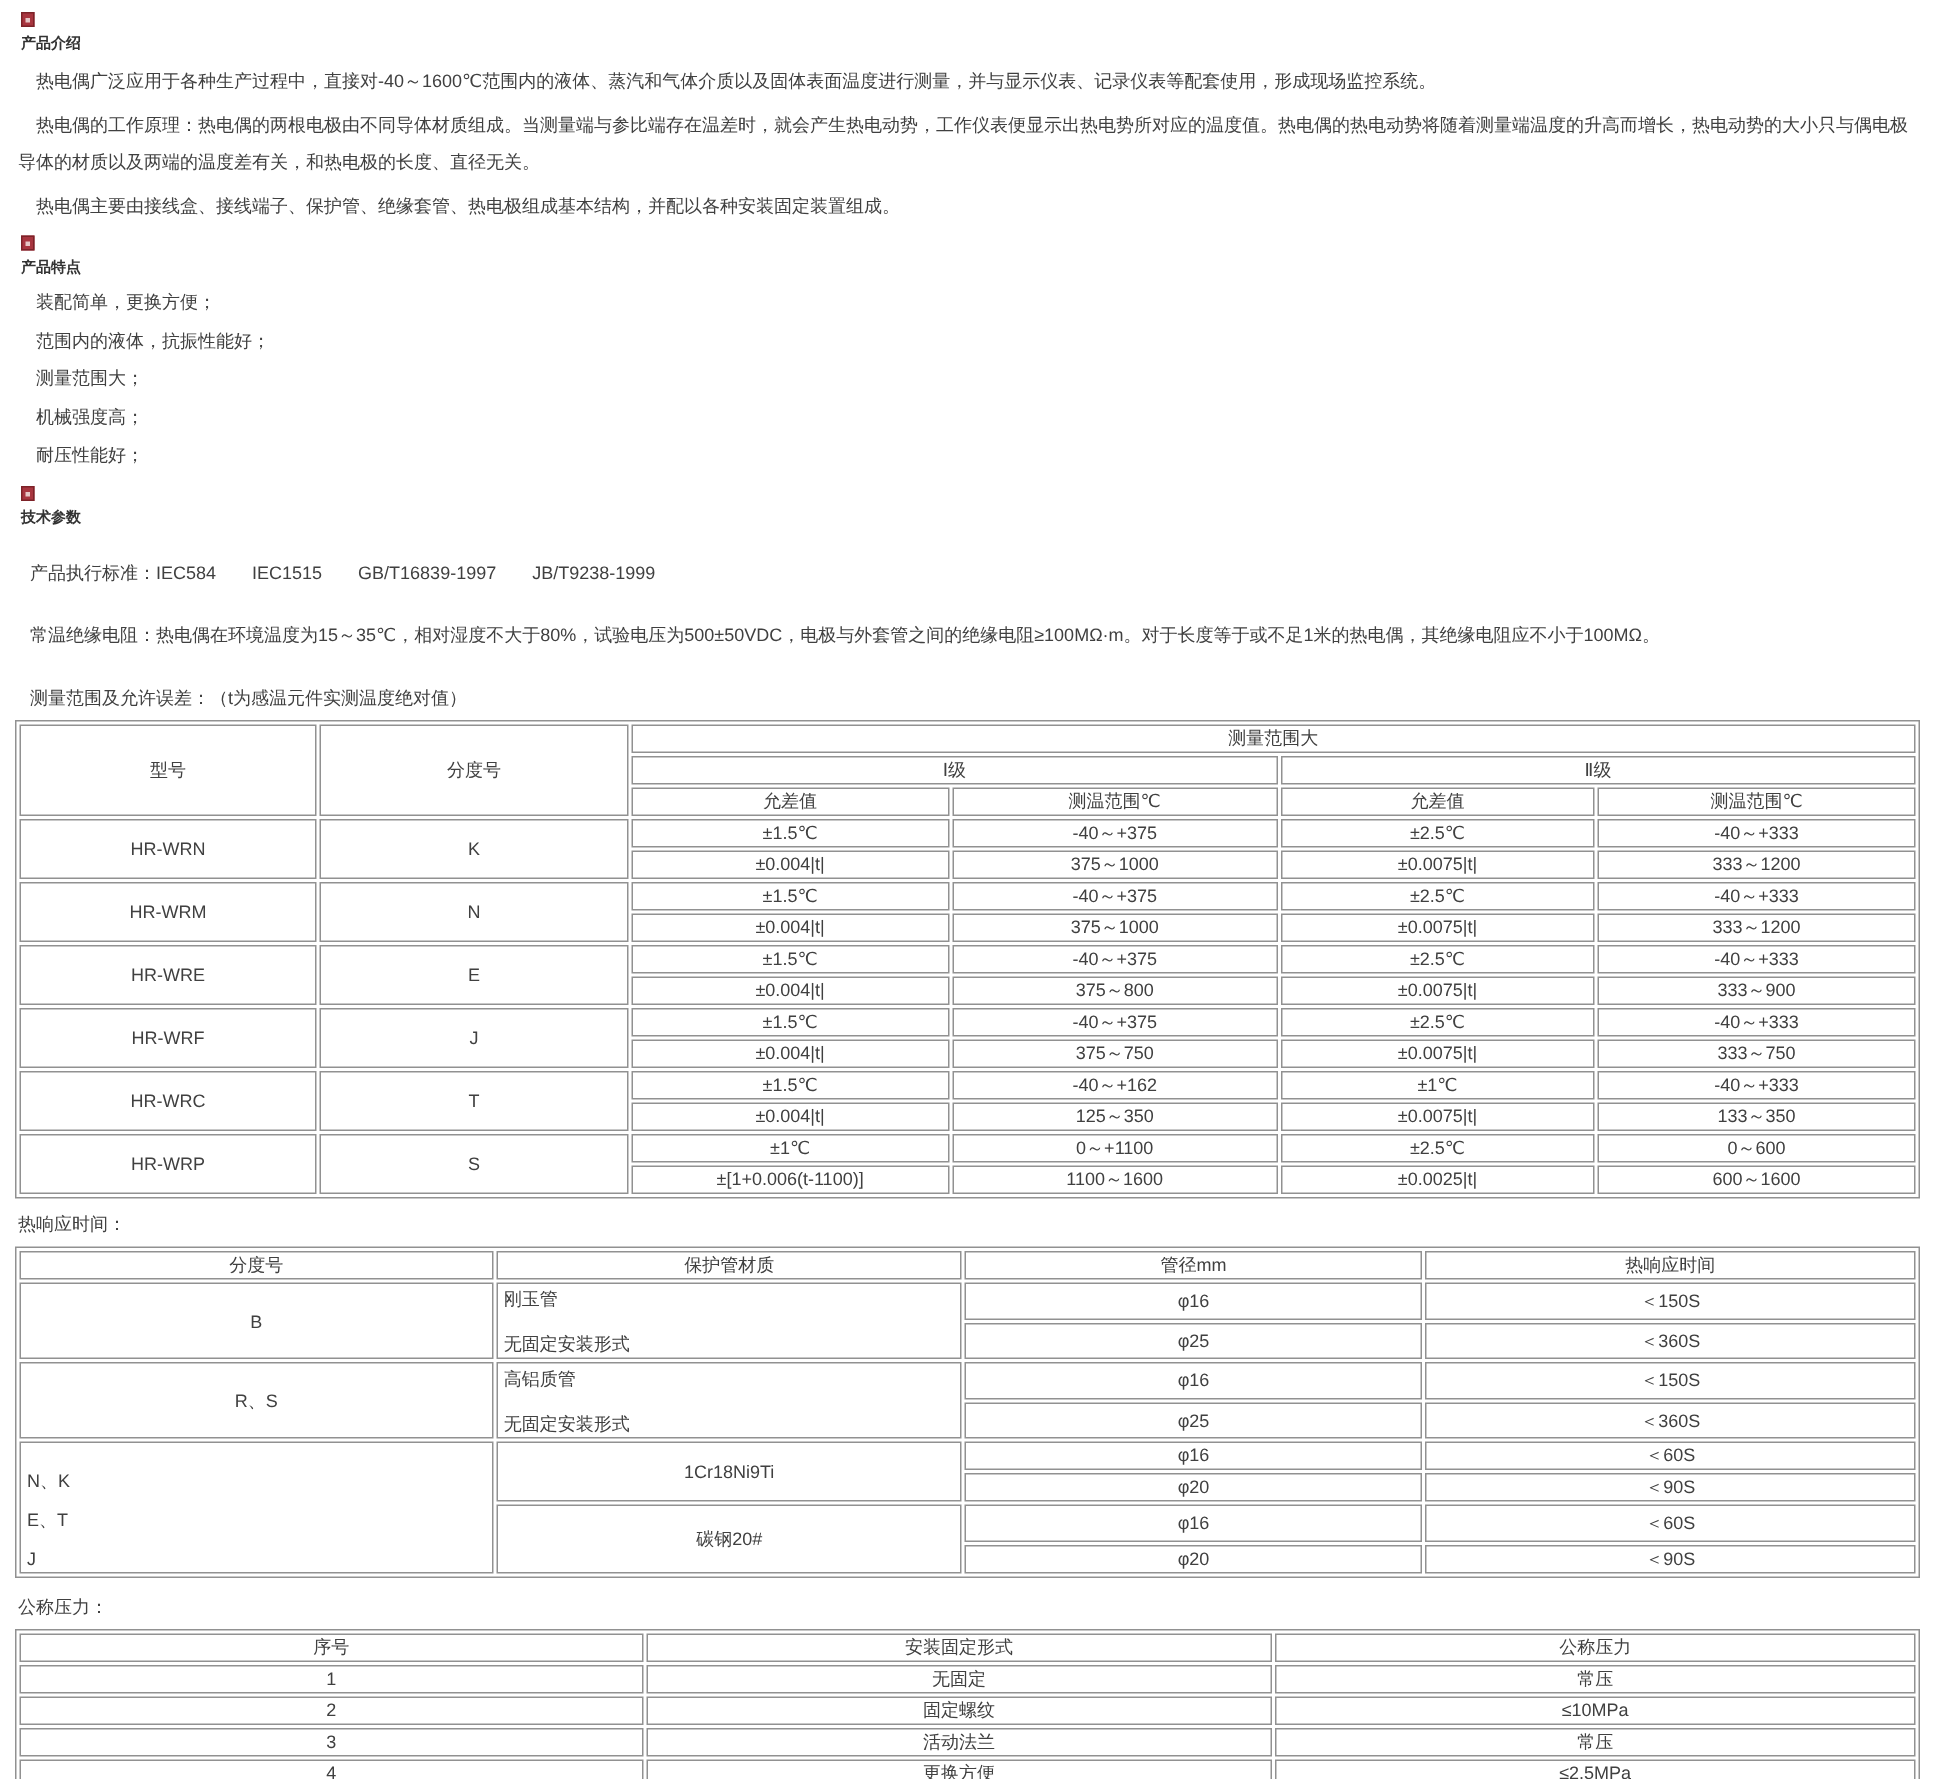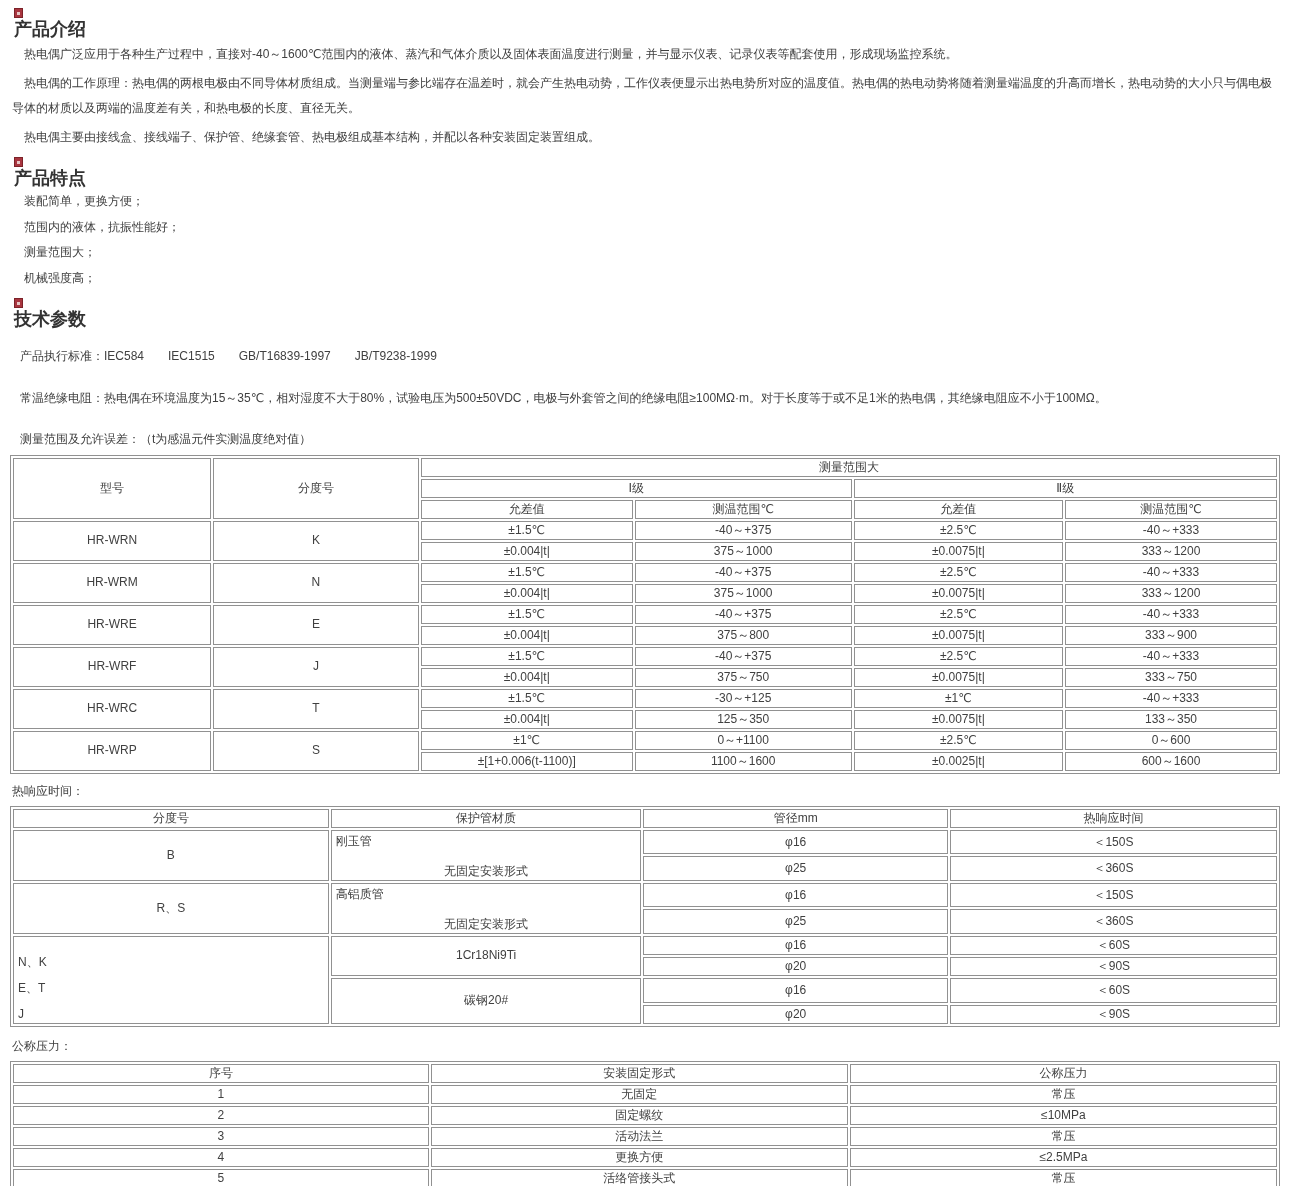--- a/index.html
+++ b/index.html
@@ -8,38 +8,38 @@
     width:1290px; min-height:1186px;
     font-family:"Liberation Sans","DejaVu Sans",sans-serif;
     font-size:12px; color:#404040;
   }
   .content { padding:6px 10px 4px 10px; }
 
   .bimg { display:block; width:9px; height:10px; background:#a8353f; border:1px solid #7c2228;
           margin:2px 0 2px 4px; position:relative; }
   .bimg-in { position:absolute; left:2px; top:3px; width:3px; height:3px; background:#e6c6c6; }
 
-  .sec-title { font-size:18px; font-weight:bold; color:#333333; margin:3px 0 2px 4px; line-height:17px; }
+  .sec-title { font-size:10px; font-weight:bold; color:#333333; margin:3px 0 2px 4px; line-height:17px; }
   .para { margin:4px 0 0 2px; line-height:25px; text-indent:12px; }
   .feat { margin:0 0 0 2px; line-height:25.5px; text-indent:12px; }
   .tech-line { margin:16px 0 0 2px; line-height:25.5px; text-indent:8px; }
   .tbl-label { margin:2px 0 4px 2px; line-height:22px; }
 
   table.tbl { border-collapse:separate; border-spacing:2px; width:100%;
               border:1px solid #919191; background:#ffffff; table-layout:fixed; }
   table.tbl td { border:1px solid #919191; text-align:center; padding:1px 4px;
                  height:15px; line-height:15px; overflow:hidden; }
 
   table.acc { margin-top:2px; }
   table.acc td.hdr { height:16px; }
 
   table.resp td.tall { height:20px; line-height:20px; }
   td.left { text-align:left; }
   .mat-line1 { text-align:left; line-height:16px; margin-top:1px; }
-  .mat-line2 { text-align:center; line-height:16px; margin-top:14px; }
+  .mat-line2 { text-align:left; line-height:16px; margin-top:14px; }
   .grad-line { text-align:left; line-height:16px; margin-top:10px; }
   .grad-line:first-child { margin-top:16px; }
 
   table.pres td { height:14px; }
 </style>
 </head>
 <body>
 
 <div class="content">
 
@@ -54,20 +54,21 @@
 
   <span class="bimg" style="margin-top:7px;">
       <span class="bimg-in"></span>
     </span>
 
   <div class="sec-title">产品特点</div>
   <div class="feat">装配简单，更换方便；</div>
   <div class="feat">范围内的液体，抗振性能好；</div>
   <div class="feat">测量范围大；</div>
   <div class="feat">机械强度高；</div>
+  <div class="feat">耐压性能好；</div>
 
   <span class="bimg" style="margin-top:7px;">
       <span class="bimg-in"></span>
     </span>
 
   <div class="sec-title">技术参数</div>
   <div class="tech-line">产品执行标准：IEC584　　IEC1515　　GB/T16839-1997　　JB/T9238-1999</div>
   <div class="tech-line">常温绝缘电阻：热电偶在环境温度为15～35℃，相对湿度不大于80%，试验电压为500±50VDC，电极与外套管之间的绝缘电阻≥100MΩ·m。对于长度等于或不足1米的热电偶，其绝缘电阻应不小于100MΩ。</div>
   <div class="tech-line">测量范围及允许误差：（t为感温元件实测温度绝对值）</div>
 
@@ -154,21 +155,21 @@
         <td>±0.004|t|</td>
         <td>375～750</td>
         <td>±0.0075|t|</td>
         <td>333～750</td>
       </tr>
 
       <tr>
         <td rowspan="2">HR-WRC</td>
         <td rowspan="2">T</td>
         <td>±1.5℃</td>
-        <td>-30～+125</td>
+        <td>-40～+162</td>
         <td>±1℃</td>
         <td>-40～+333</td>
       </tr>
       <tr>
         <td>±0.004|t|</td>
         <td>125～350</td>
         <td>±0.0075|t|</td>
         <td>133～350</td>
       </tr>
 

